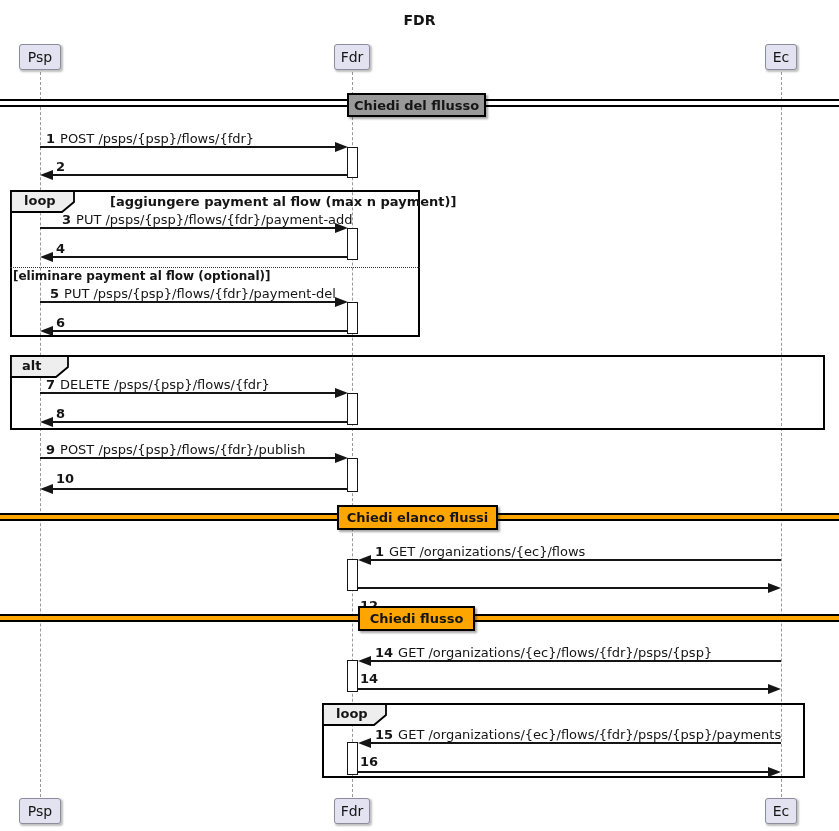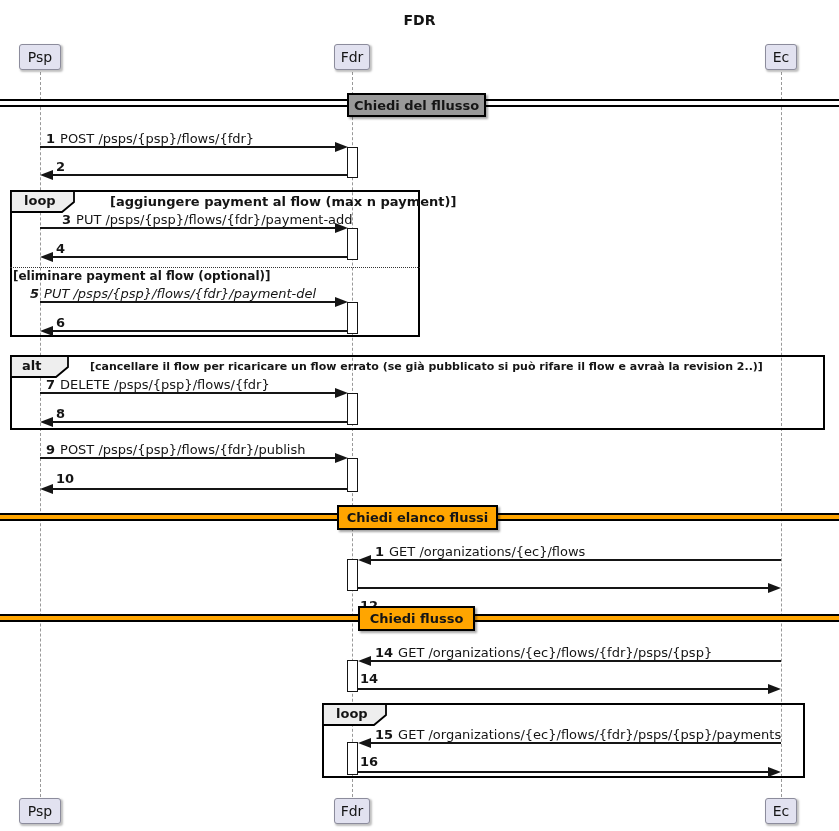--- a/index.html
+++ b/index.html
@@ -61,21 +61,20 @@
   <div class="tabtext" style="left:24px;top:193px;">loop</div>
   <div class="cond" style="left:110px;top:194px;font-size:13px;">[aggiungere payment al flow (max n payment)]</div>
   <div class="sep" style="left:10px;top:267px;width:410px;"></div>
   <div class="seplabel" style="left:13px;top:269px;">[eliminare payment al flow (optional)]</div>
 
   <div class="frame" style="left:10px;top:355px;width:815px;height:75px;"></div>
   <svg class="tab" style="left:10px;top:355px;" width="64" height="24">
       <path d="M1,1 H58 V12 L46,22 H1 Z" fill="#EEEEEE" stroke="#000" stroke-width="1.8"></path>
     </svg>
   <div class="tabtext" style="left:22px;top:358px;">alt</div>
-  <div class="cond" style="left:90px;top:360px;font-size:11px;">[cancellare il flow per ricaricare un flow errato (se già pubblicato si può rifare il flow e avraà la revision 2..)]</div>
 
   <div class="frame" style="left:322px;top:703px;width:483px;height:75px;"></div>
   <svg class="tab" style="left:322px;top:703px;" width="70" height="24">
       <path d="M1,1 H64 V12 L52,22 H1 Z" fill="#EEEEEE" stroke="#000" stroke-width="1.8"></path>
     </svg>
   <div class="tabtext" style="left:336px;top:706px;">loop</div>
 
   <div class="mlabel" style="left:46px;top:131px;"><span class="num">1</span><span>POST /psps/{psp}/flows/{fdr}</span></div>
   <div class="line" style="left:40px;top:146px;width:295px;"></div>
   <div class="head-r" style="left:335px;top:142px;"></div>
@@ -85,21 +84,21 @@
   <div class="head-l" style="left:40px;top:170px;"></div>
 
   <div class="mlabel" style="left:46px;top:212px;margin-left:16px;"><span class="num">3</span><span>PUT /psps/{psp}/flows/{fdr}/payment-add</span></div>
   <div class="line" style="left:40px;top:227px;width:295px;"></div>
   <div class="head-r" style="left:335px;top:223px;"></div>
 
   <div class="mlabel" style="left:56px;top:241px;"><span class="num">4</span><span></span></div>
   <div class="line" style="left:52px;top:256px;width:295px;"></div>
   <div class="head-l" style="left:40px;top:252px;"></div>
 
-  <div class="mlabel" style="left:30px;top:286px;font-style:italic;"><span class="num">5</span><span>PUT /psps/{psp}/flows/{fdr}/payment-del</span></div>
+  <div class="mlabel" style="left:50px;top:286px;"><span class="num">5</span><span>PUT /psps/{psp}/flows/{fdr}/payment-del</span></div>
   <div class="line" style="left:40px;top:301px;width:295px;"></div>
   <div class="head-r" style="left:335px;top:297px;"></div>
 
   <div class="mlabel" style="left:56px;top:315px;"><span class="num">6</span><span></span></div>
   <div class="line" style="left:52px;top:330px;width:295px;"></div>
   <div class="head-l" style="left:40px;top:326px;"></div>
 
   <div class="mlabel" style="left:46px;top:377px;"><span class="num">7</span><span>DELETE /psps/{psp}/flows/{fdr}</span></div>
   <div class="line" style="left:40px;top:392px;width:295px;"></div>
   <div class="head-r" style="left:335px;top:388px;"></div>

